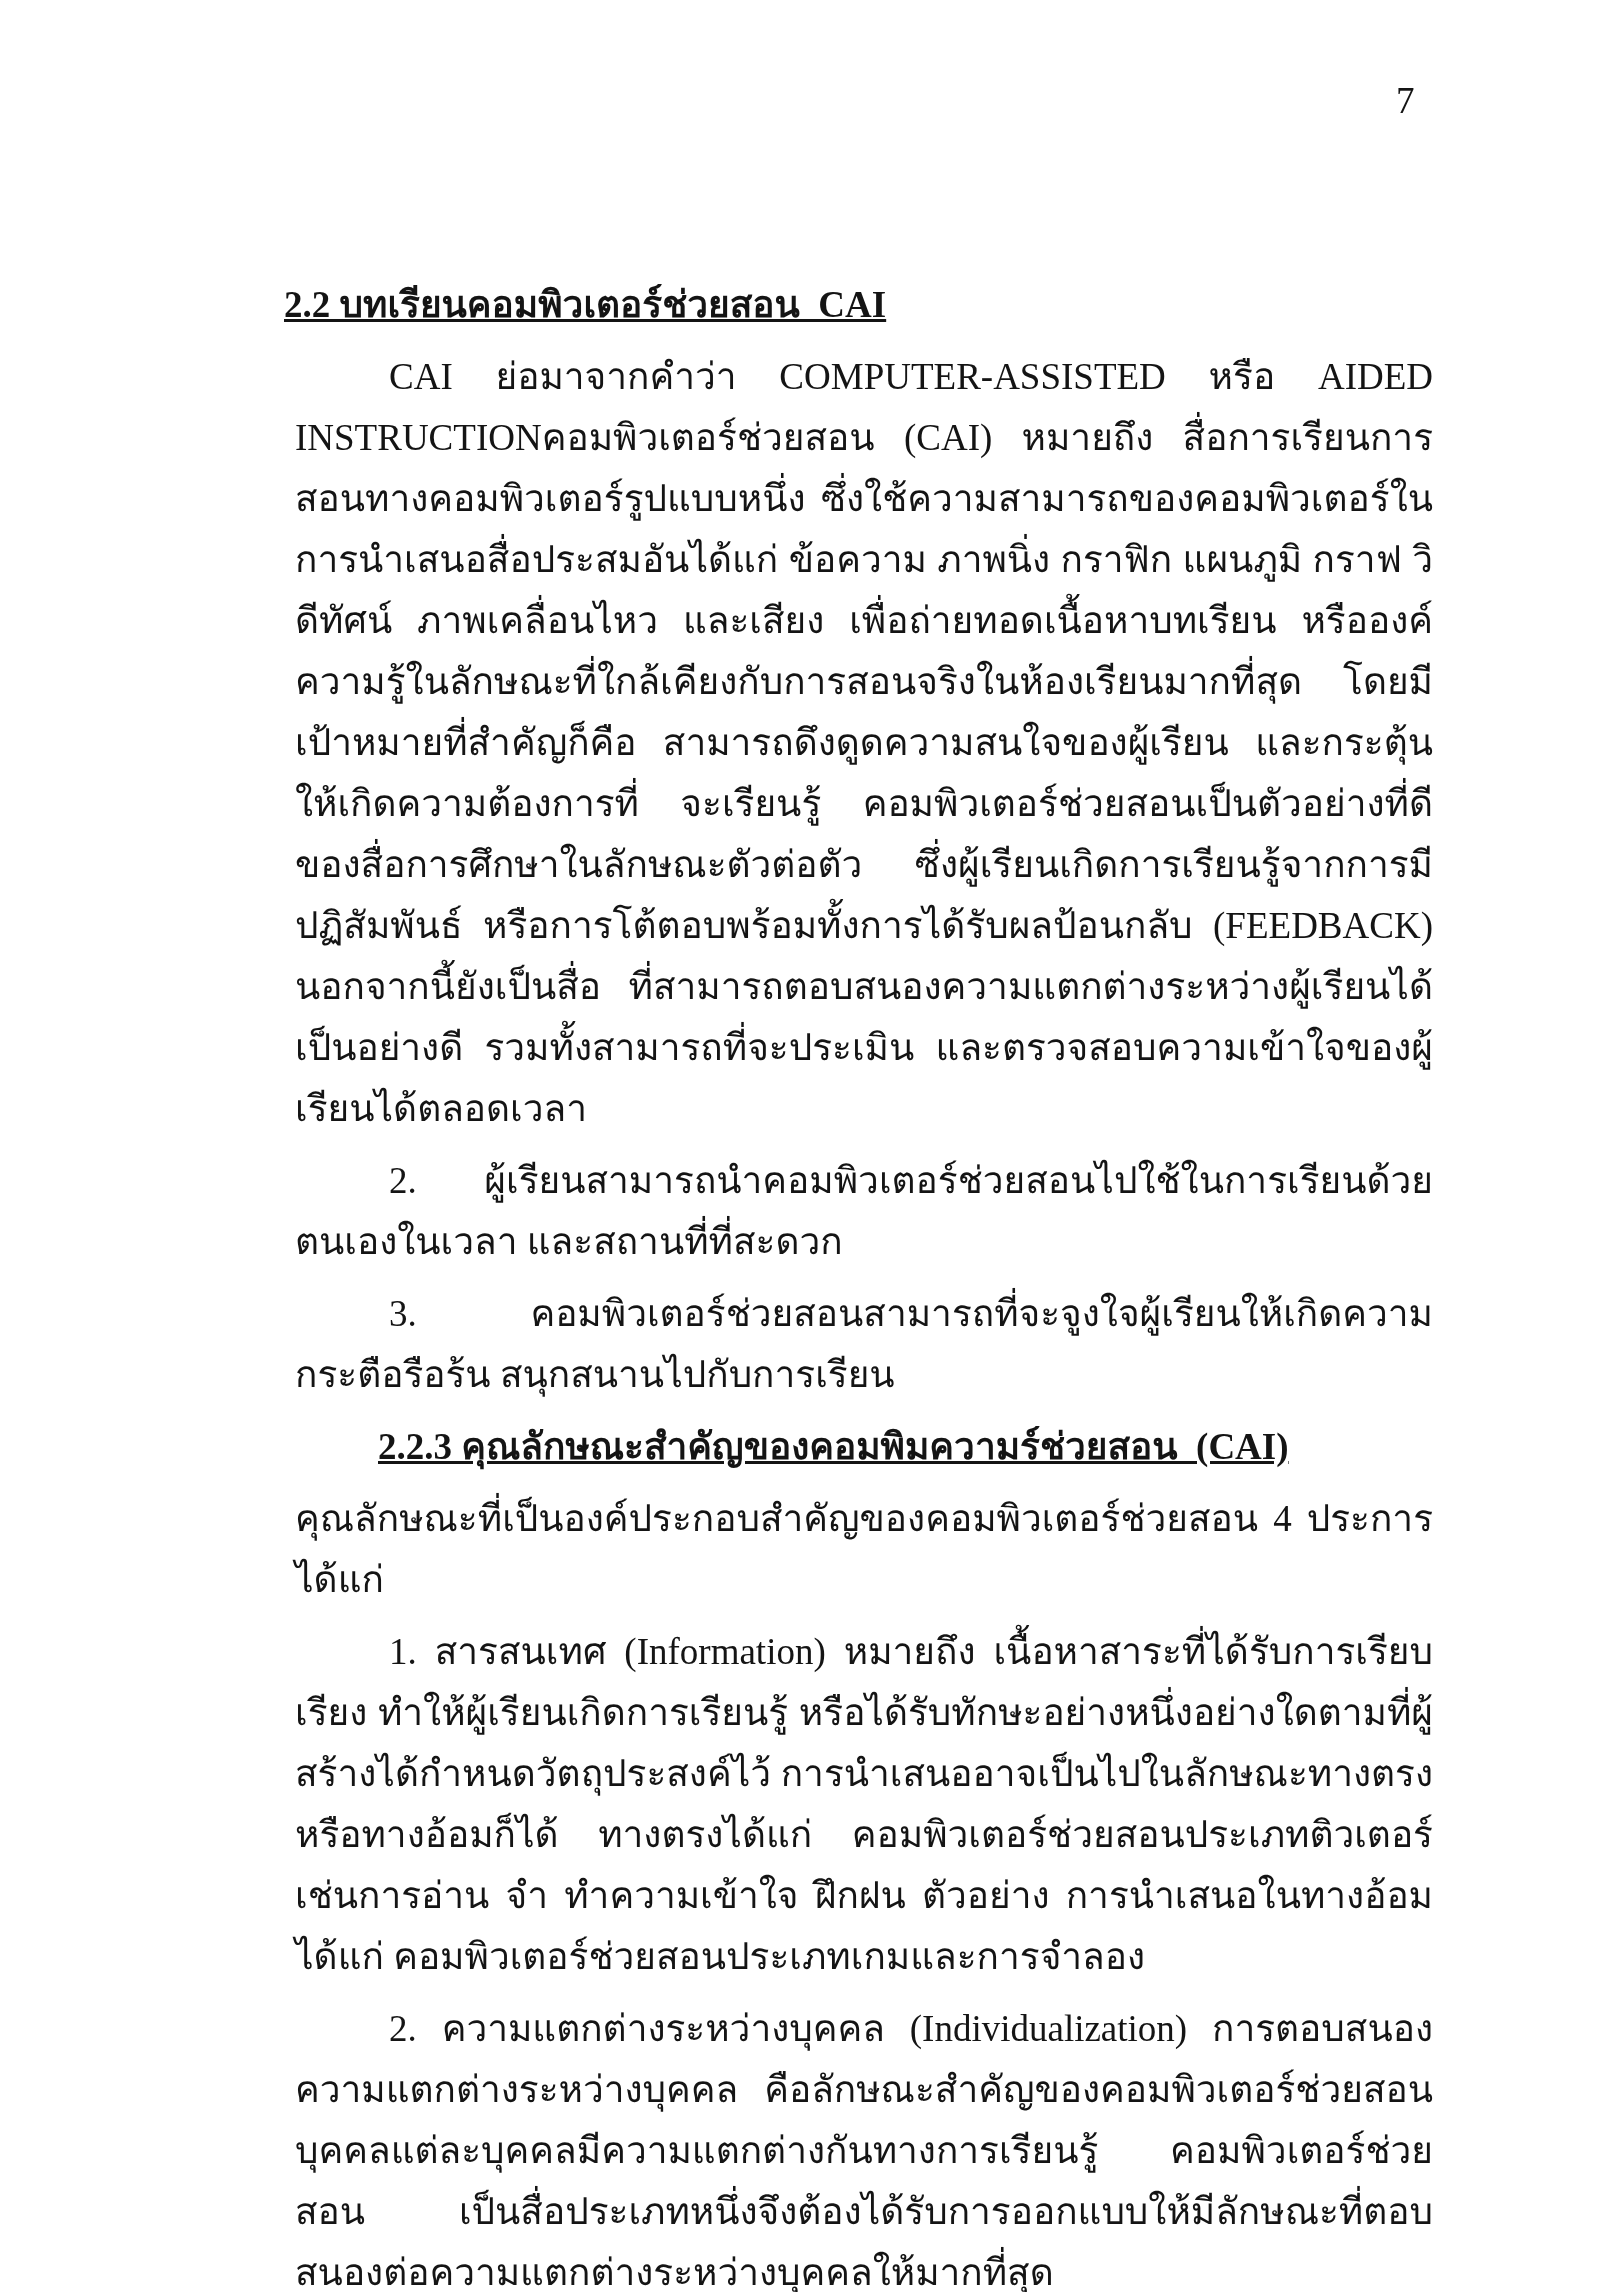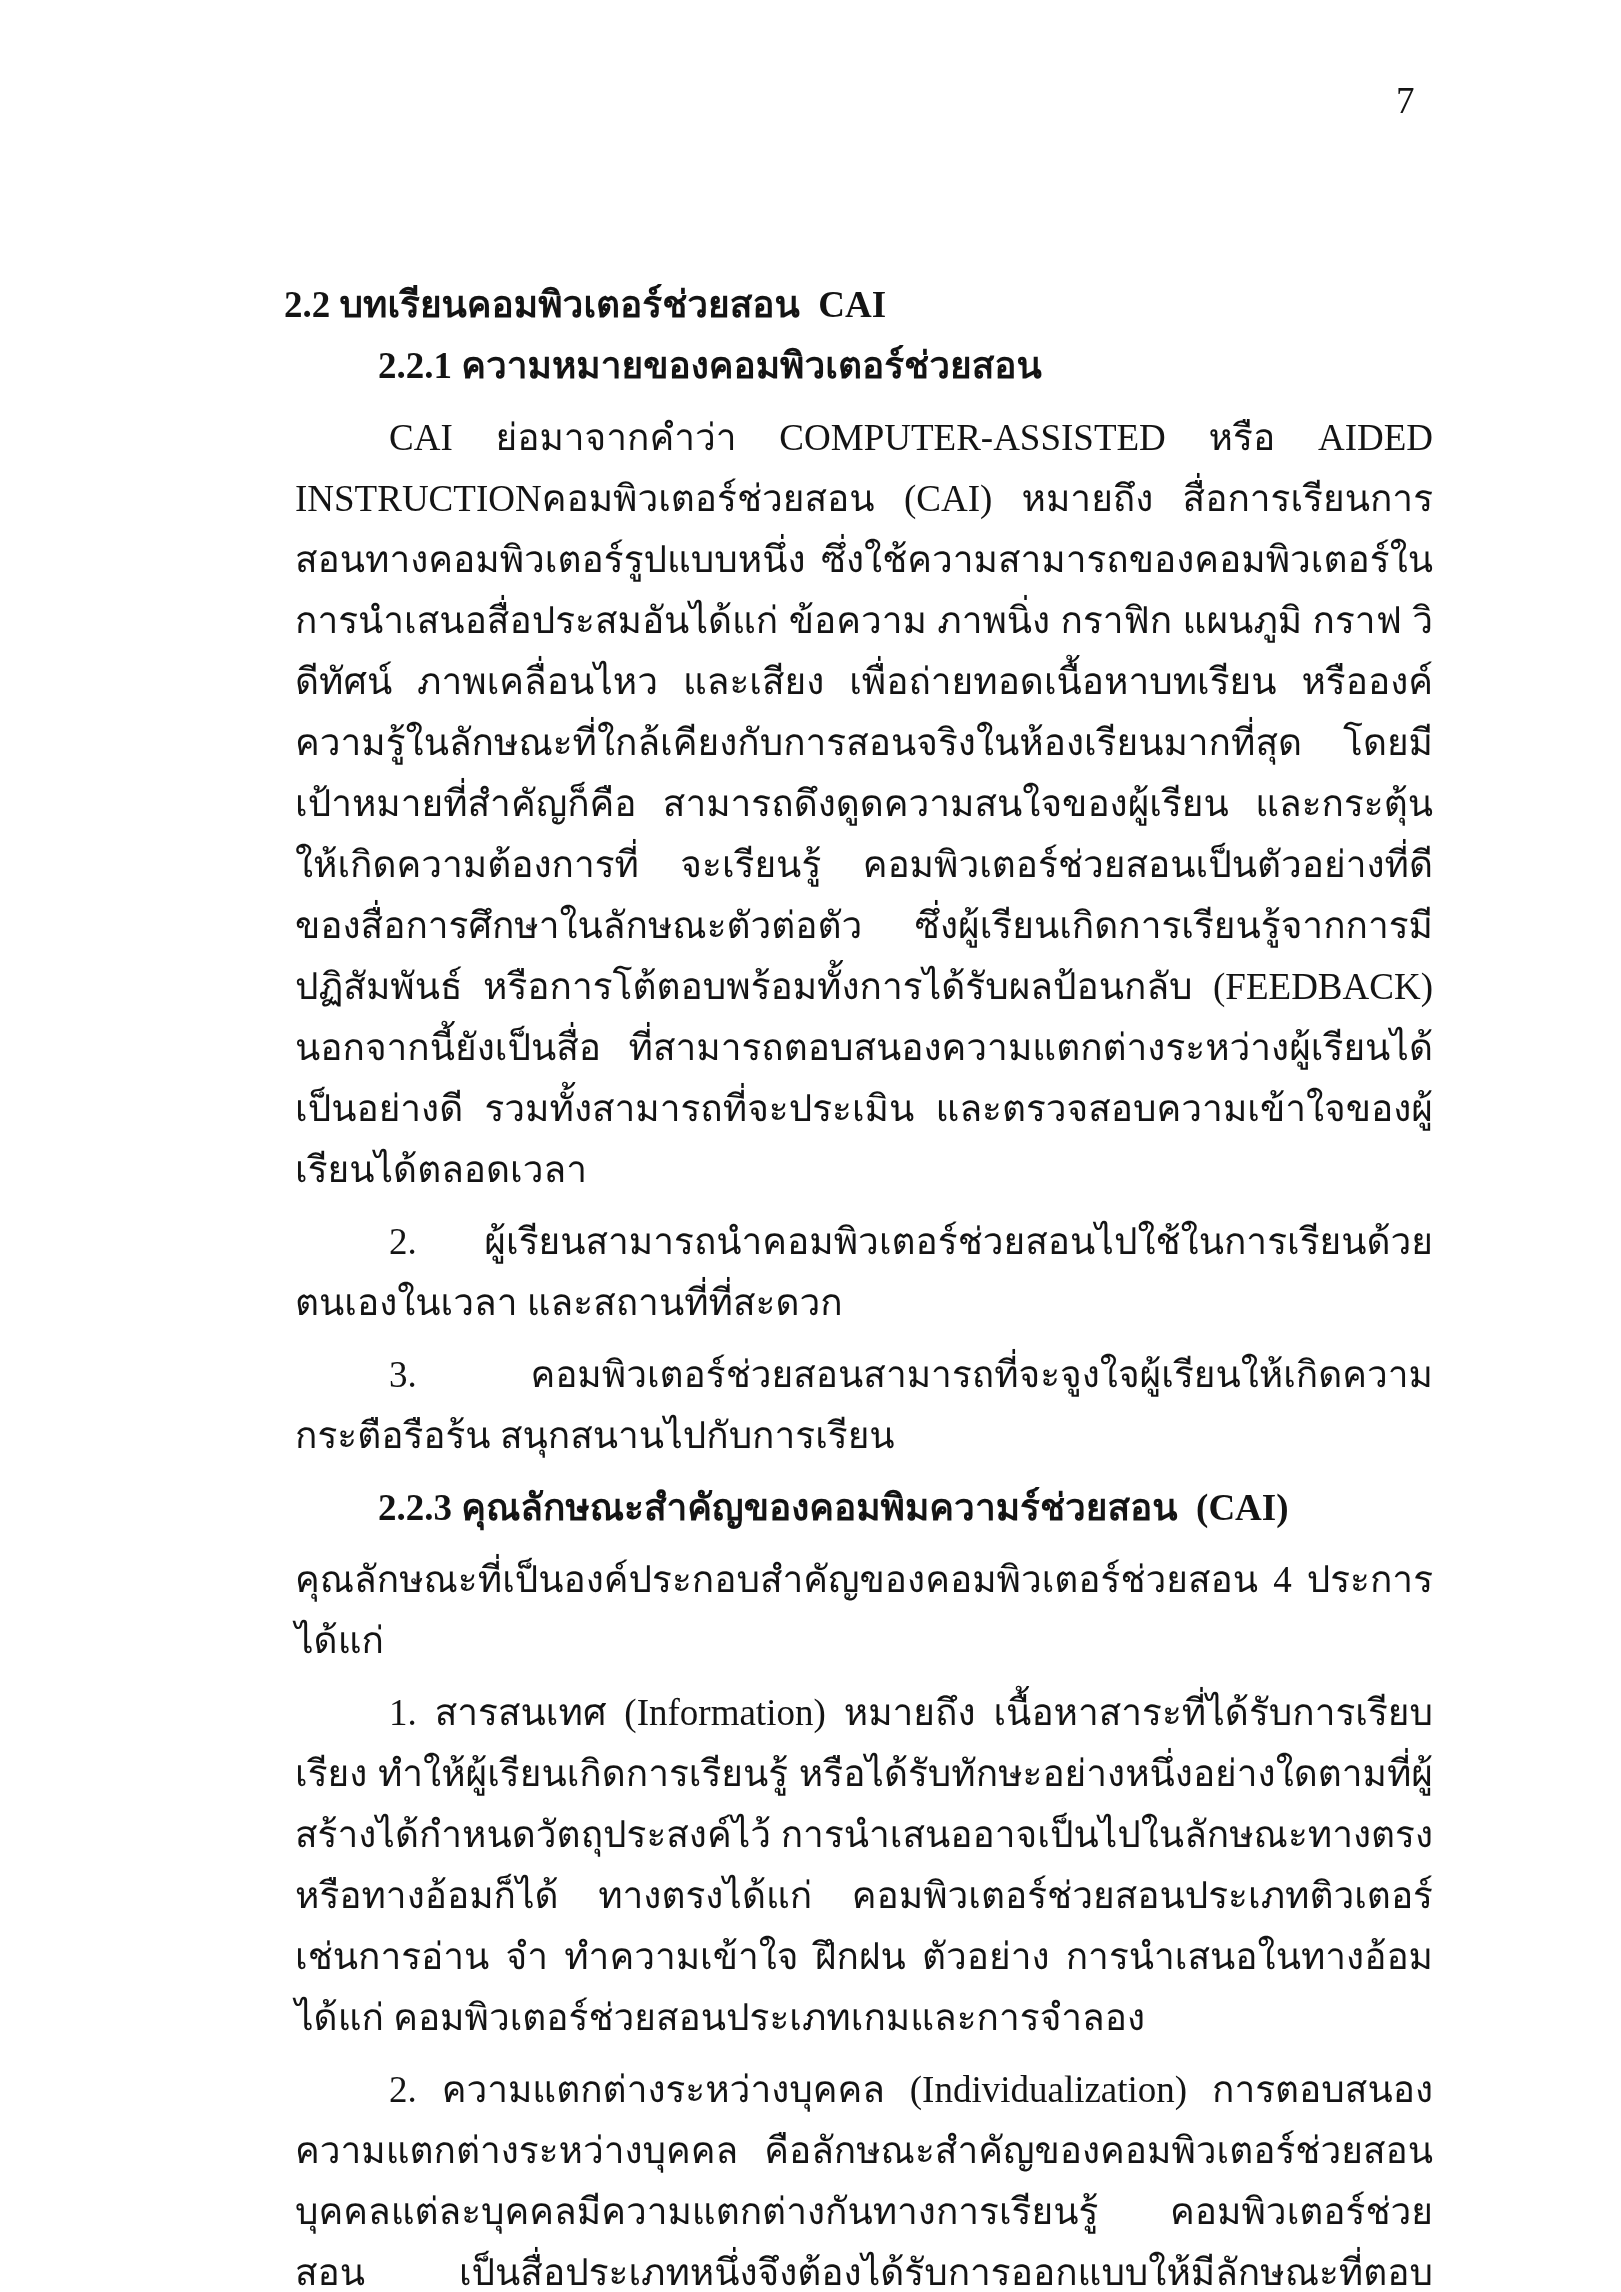--- a/index.html
+++ b/index.html
@@ -32,20 +32,21 @@
     line-height: 61px;
     text-align: justify;
   }
   .content h1, .content h2 {
     font-size: 37px;
     line-height: 61px;
     font-weight: bold;
     margin: 0;
     text-align: left;
     white-space: pre-wrap;
+    text-decoration: underline;
   }
   .content h2 {
     text-indent: 94px;
   }
   .content p {
     margin: 11px;
     text-indent: 94px;
   }
   .content p.no-indent {
     text-indent: 0;
@@ -55,21 +56,20 @@
 <body>
 
 <div class="page">
 
   <div class="page-number">7</div>
 
   <div class="content">
 
     <h1>2.2 บทเรียนคอมพิวเตอร์ช่วยสอน  CAI</h1>
 
-    <h2>2.2.1 ความหมายของคอมพิวเตอร์ช่วยสอน</h2>
 
     <p>CAI ย่อมาจากคำว่า COMPUTER-ASSISTED หรือ AIDED INSTRUCTIONคอมพิวเตอร์ช่วยสอน (CAI) หมายถึง สื่อการเรียนการสอนทางคอมพิวเตอร์รูปแบบหนึ่ง ซึ่งใช้ความสามารถของคอมพิวเตอร์ในการนำเสนอสื่อประสมอันได้แก่ ข้อความ ภาพนิ่ง กราฟิก แผนภูมิ กราฟ วิดีทัศน์ ภาพเคลื่อนไหว และเสียง เพื่อถ่ายทอดเนื้อหาบทเรียน หรือองค์ความรู้ในลักษณะที่ใกล้เคียงกับการสอนจริงในห้องเรียนมากที่สุด โดยมีเป้าหมายที่สำคัญก็คือ สามารถดึงดูดความสนใจของผู้เรียน และกระตุ้นให้เกิดความต้องการที่ จะเรียนรู้ คอมพิวเตอร์ช่วยสอนเป็นตัวอย่างที่ดีของสื่อการศึกษาในลักษณะตัวต่อตัว ซึ่งผู้เรียนเกิดการเรียนรู้จากการมีปฏิสัมพันธ์ หรือการโต้ตอบพร้อมทั้งการได้รับผลป้อนกลับ (FEEDBACK)   นอกจากนี้ยังเป็นสื่อ ที่สามารถตอบสนองความแตกต่างระหว่างผู้เรียนได้เป็นอย่างดี รวมทั้งสามารถที่จะประเมิน และตรวจสอบความเข้าใจของผู้เรียนได้ตลอดเวลา</p>
 
 
 
     <p>2. ผู้เรียนสามารถนำคอมพิวเตอร์ช่วยสอนไปใช้ในการเรียนด้วยตนเองในเวลา และสถานที่ที่สะดวก</p>
 
     <p>3. คอมพิวเตอร์ช่วยสอนสามารถที่จะจูงใจผู้เรียนให้เกิดความกระตือรือร้น สนุกสนานไปกับการเรียน</p>
 
     <h2>2.2.3 คุณลักษณะสำคัญของคอมพิมความร์ช่วยสอน  (CAI)</h2>

